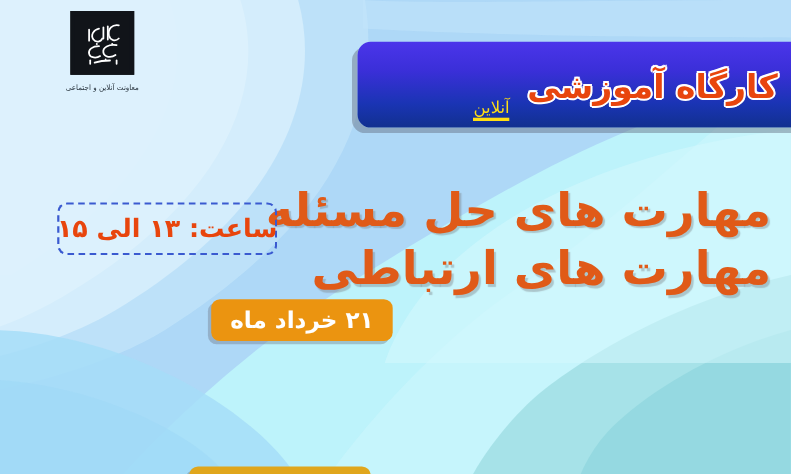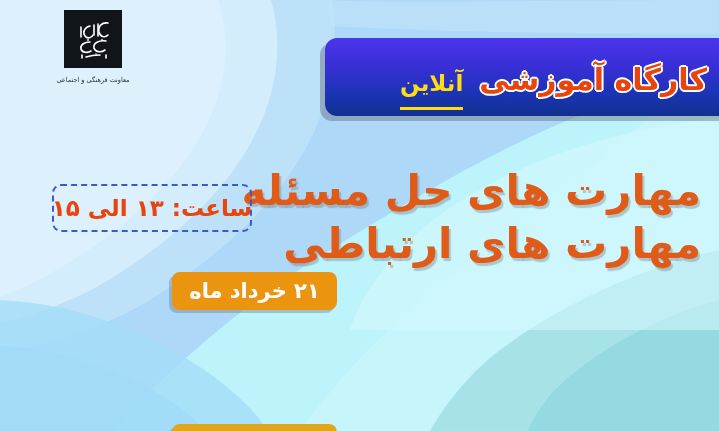--- a/index.html
+++ b/index.html
@@ -85,25 +85,25 @@
     letter-spacing: -0.5px;
     text-shadow:
       -1.4px -1.4px 0 #fff, 1.4px -1.4px 0 #fff,
       -1.4px  1.4px 0 #fff, 1.4px  1.4px 0 #fff,
       -1.8px 0 0 #fff, 1.8px 0 0 #fff,
       0 -1.8px 0 #fff, 0 1.8px 0 #fff;
     white-space: nowrap;
     margin-top: 4px;
   }
   #banner-online {
-    font-size: 23px;
-    font-weight: bold;
+    font-size: 15px;
+    font-weight: normal;
     color: #ffdd14;
     border-bottom: 3px solid #ffdd14;
-    padding-bottom: 11px;
+    padding-bottom: 0;
     white-space: nowrap;
     align-self: flex-end;
     margin-bottom: 6px;
   }
 
   
   #title-stack {
     position: absolute;
     right: 18px;
     top: 160px;
@@ -176,21 +176,21 @@
     align-items: center;
     justify-content: center;
     color: #ffffff;
     font-size: 21px;
     font-weight: bold;
     white-space: nowrap;
     box-shadow: -3px 3px 0 rgba(110,120,135,0.40);
     z-index: 7;
     box-sizing: border-box;
   }
-  #date-chip-1 { top: 272px; background: #eb9410; }
+  #date-chip-1 { top: 272px; background: #eb9410; margin-left: 20px; }
   #date-chip-2 { top: 352px; background: #cc4408; }
   #date-chip-3 { top: 424px; background: #e0a61c; }
 </style>
 </head>
 <body>
 
 <div id="poster">
 
   <svg id="bg-waves" viewBox="0 0 719 431" preserveAspectRatio="none">
     <rect x="0" y="0" width="719" height="431" fill="#aed8f7"></rect>
@@ -230,21 +230,21 @@
           <path d="M14,41 L14,44"></path>
           <path d="M38,41 L38,44"></path>
         </g>
         <g fill="#ffffff">
           <circle cx="34" cy="26" r="0.9"></circle>
           <circle cx="20" cy="26" r="0.9"></circle>
           <circle cx="28" cy="40" r="0.8"></circle>
         </g>
       </svg>
     </div>
-    <div class="logo-caption">معاونت فرهنگی و اجتماعی</div>
+    <div class="logo-caption">معاونت آنلاین و اجتماعی</div>
   </div>
 
   <div id="header-banner">
     <span id="banner-main">کارگاه آموزشی</span>
     <span id="banner-online">آنلاین</span>
   </div>
 
   <div id="title-stack">
     <div class="title-line t-mid2">مهارت های حل مسئله</div>
     <div class="title-line t-cut">مهارت های ارتباطی</div>

